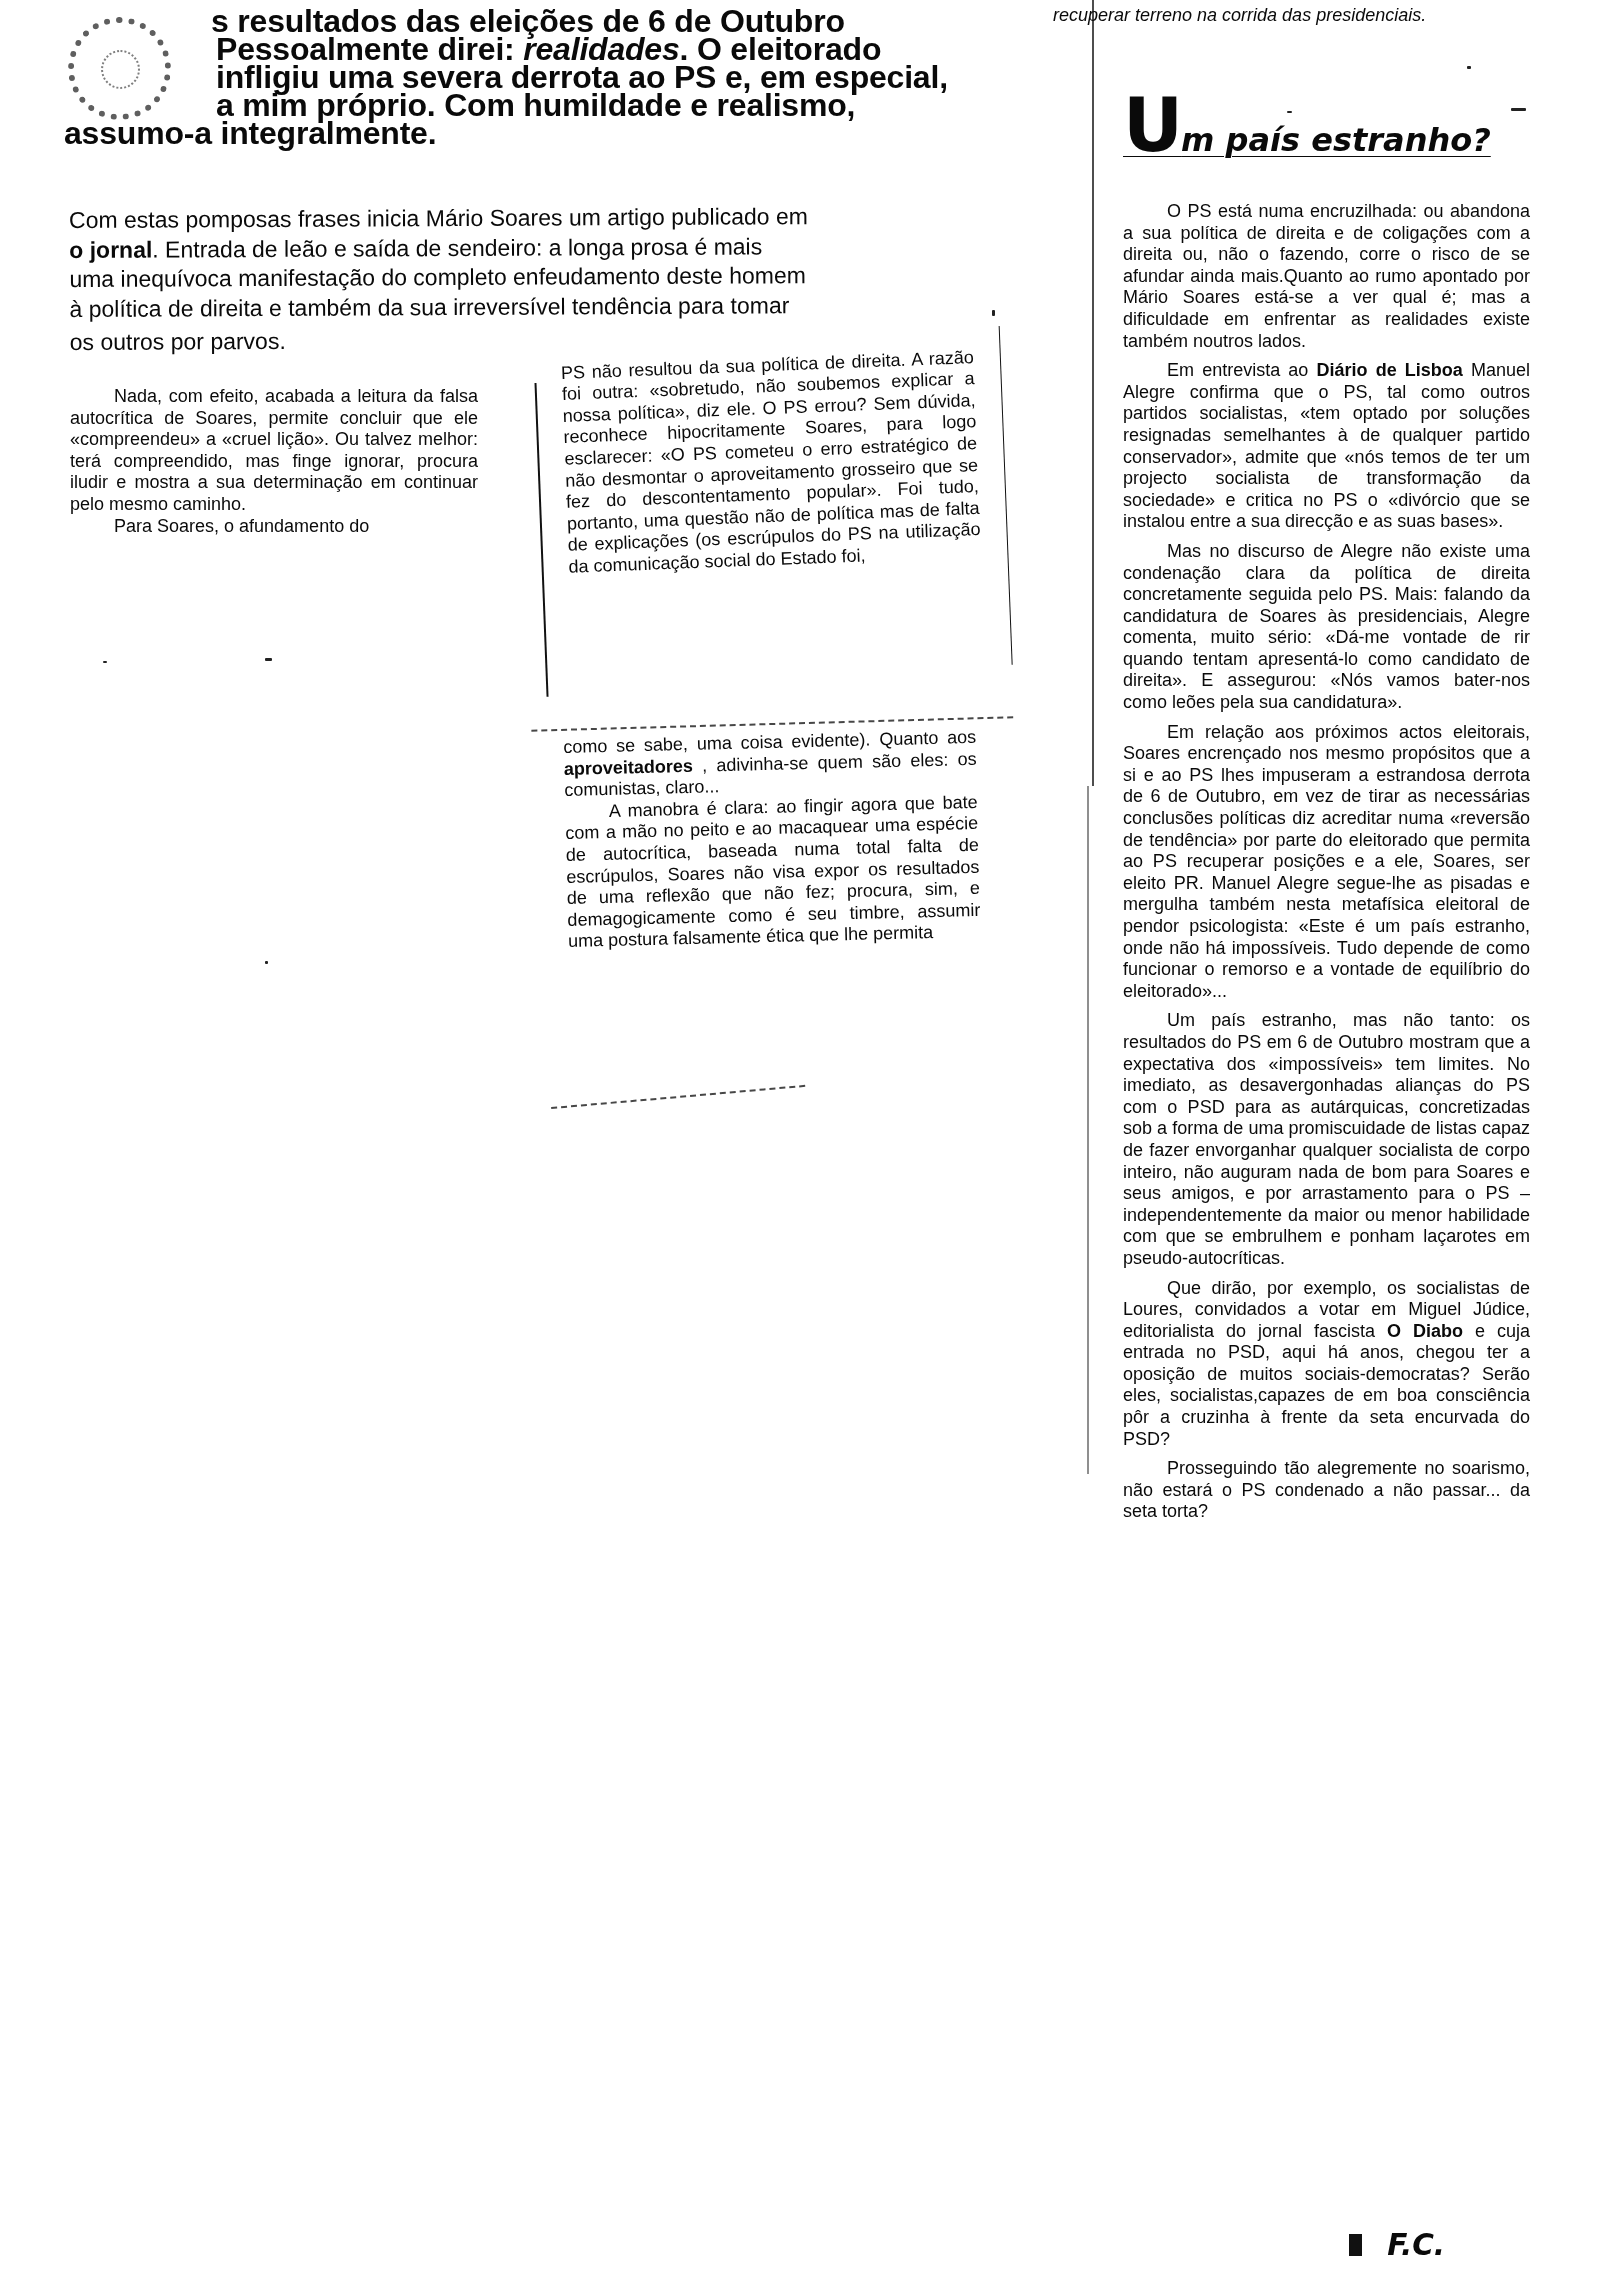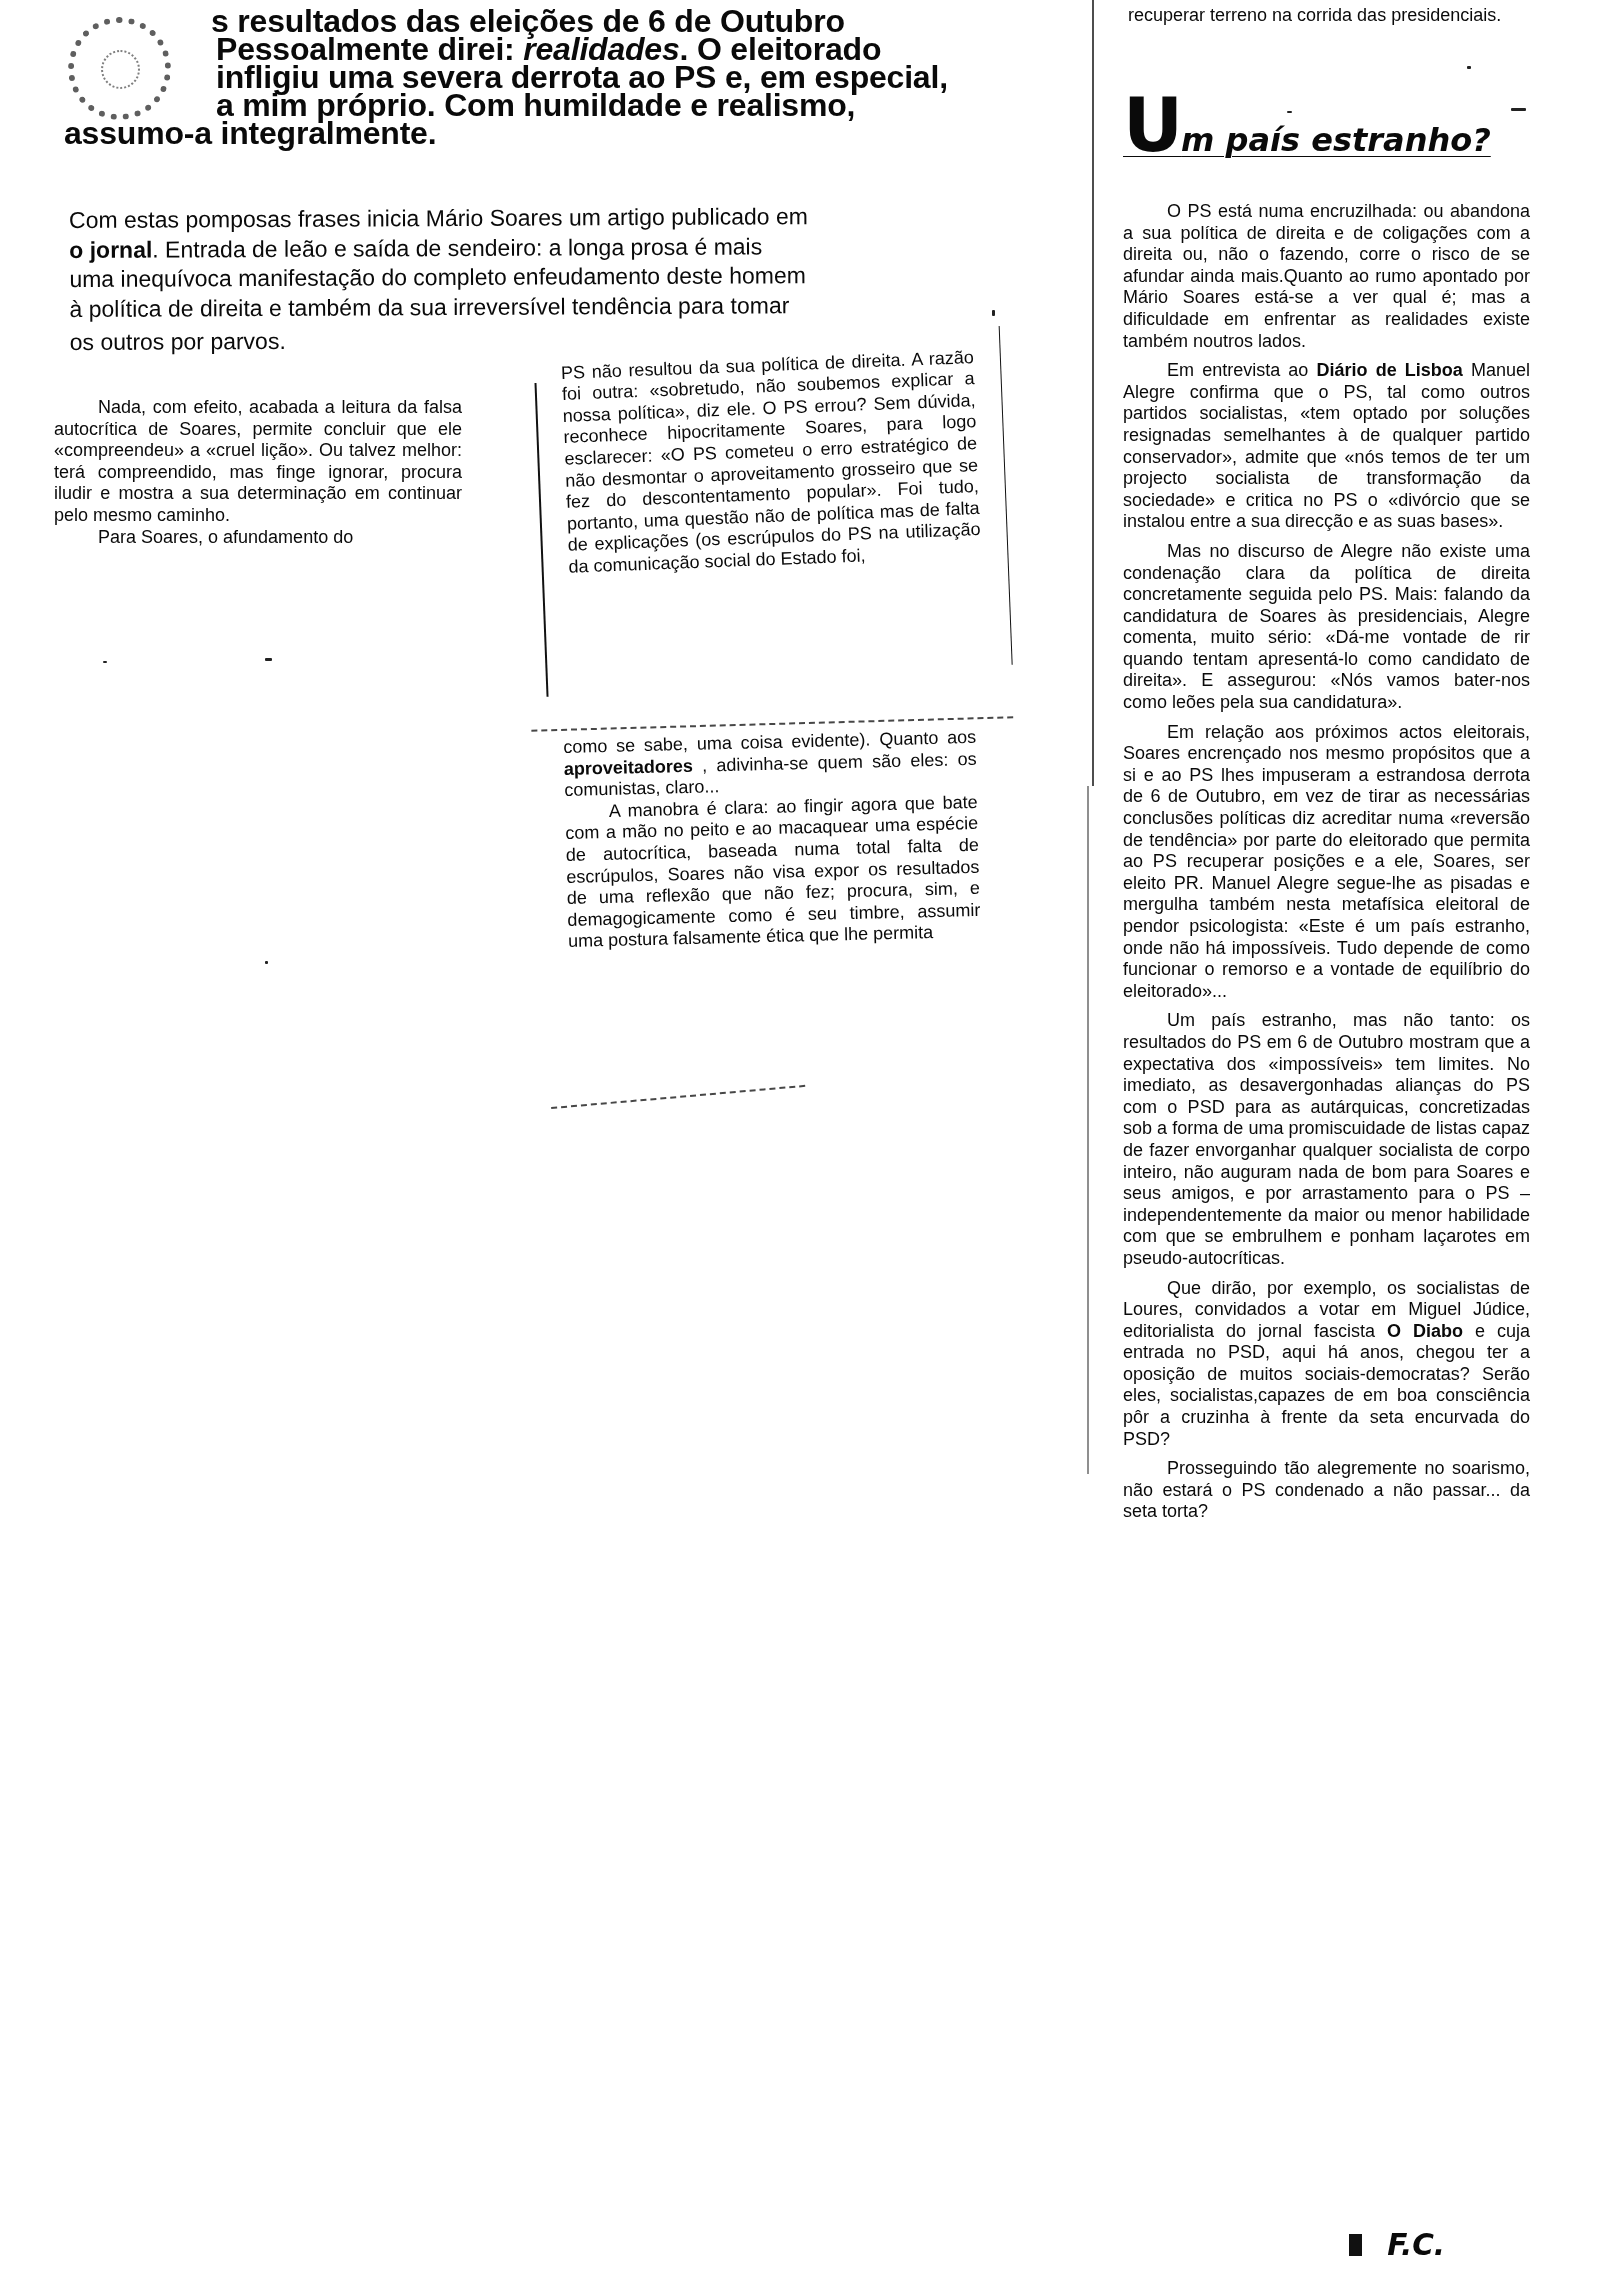--- a/index.html
+++ b/index.html
@@ -41,21 +41,21 @@
 
     
     .col {
       font-size: 18px; line-height: 21.6px; text-align: justify;
       text-align-last: left; hyphens: manual;
     }
     .col p { margin: 0; text-indent: 44px; }
     .col p.noindent { text-indent: 0; }
     b.bold { font-weight: bold; }
 
-    #col-left { left: 54px; top: 386px; width: 408px; margin-top: 11px; }
+    #col-left { left: 70px; top: 386px; width: 408px; }
 
     #col-mid-box {
       left: 533px; top: 344px; width: 467px; height: 354px;
       transform: rotate(-2.2deg); transform-origin: left top;
     }
     #col-mid-box .frame-left {
       position: absolute; left: 0; top: 39px; width: 1.5px; height: 314px; background: #111;
     }
     #col-mid-box .frame-right {
       position: absolute; right: 0; top: 0; width: 1.5px; height: 339px; background: #111;
@@ -73,21 +73,21 @@
     #tear2 {
       left: 550px; top: 1081px; width: 255px; height: 14.7px;
       border-bottom: 2.9px dashed #1a1a1a; transform: rotate(-5deg); opacity: 0.8;
     }
 
     
     #vrule { left: 1092px; top: 0; width: 1.5px; height: 786px; background: #222; opacity: 0.8; }
     #vrule2 { left: 1087px; top: 786px; width: 1.5px; height: 688px; background: #333; opacity: 0.55; }
 
     
-    #col-right-top { left: 1128px; top: 4.9px; width: 423px; }
+    #col-right-top { left: 1053px; top: 4.9px; width: 423px; font-style: italic; }
     #headline {
       left: 1123px; top: 93px; width: 442px; white-space: nowrap;
       font-family: "DejaVu Sans", sans-serif; font-weight: bold; text-decoration: underline;
     }
     #headline .cap { font-size: 74px; line-height: 64px; letter-spacing: -2px; vertical-align: bottom; }
     #headline .rest { font-size: 32px; line-height: 34px; font-style: italic; vertical-align: bottom; }
 
     #col-right { left: 1115px; top: 193px; width: 423px; }
     #col-right p { margin: 8px; }
 

